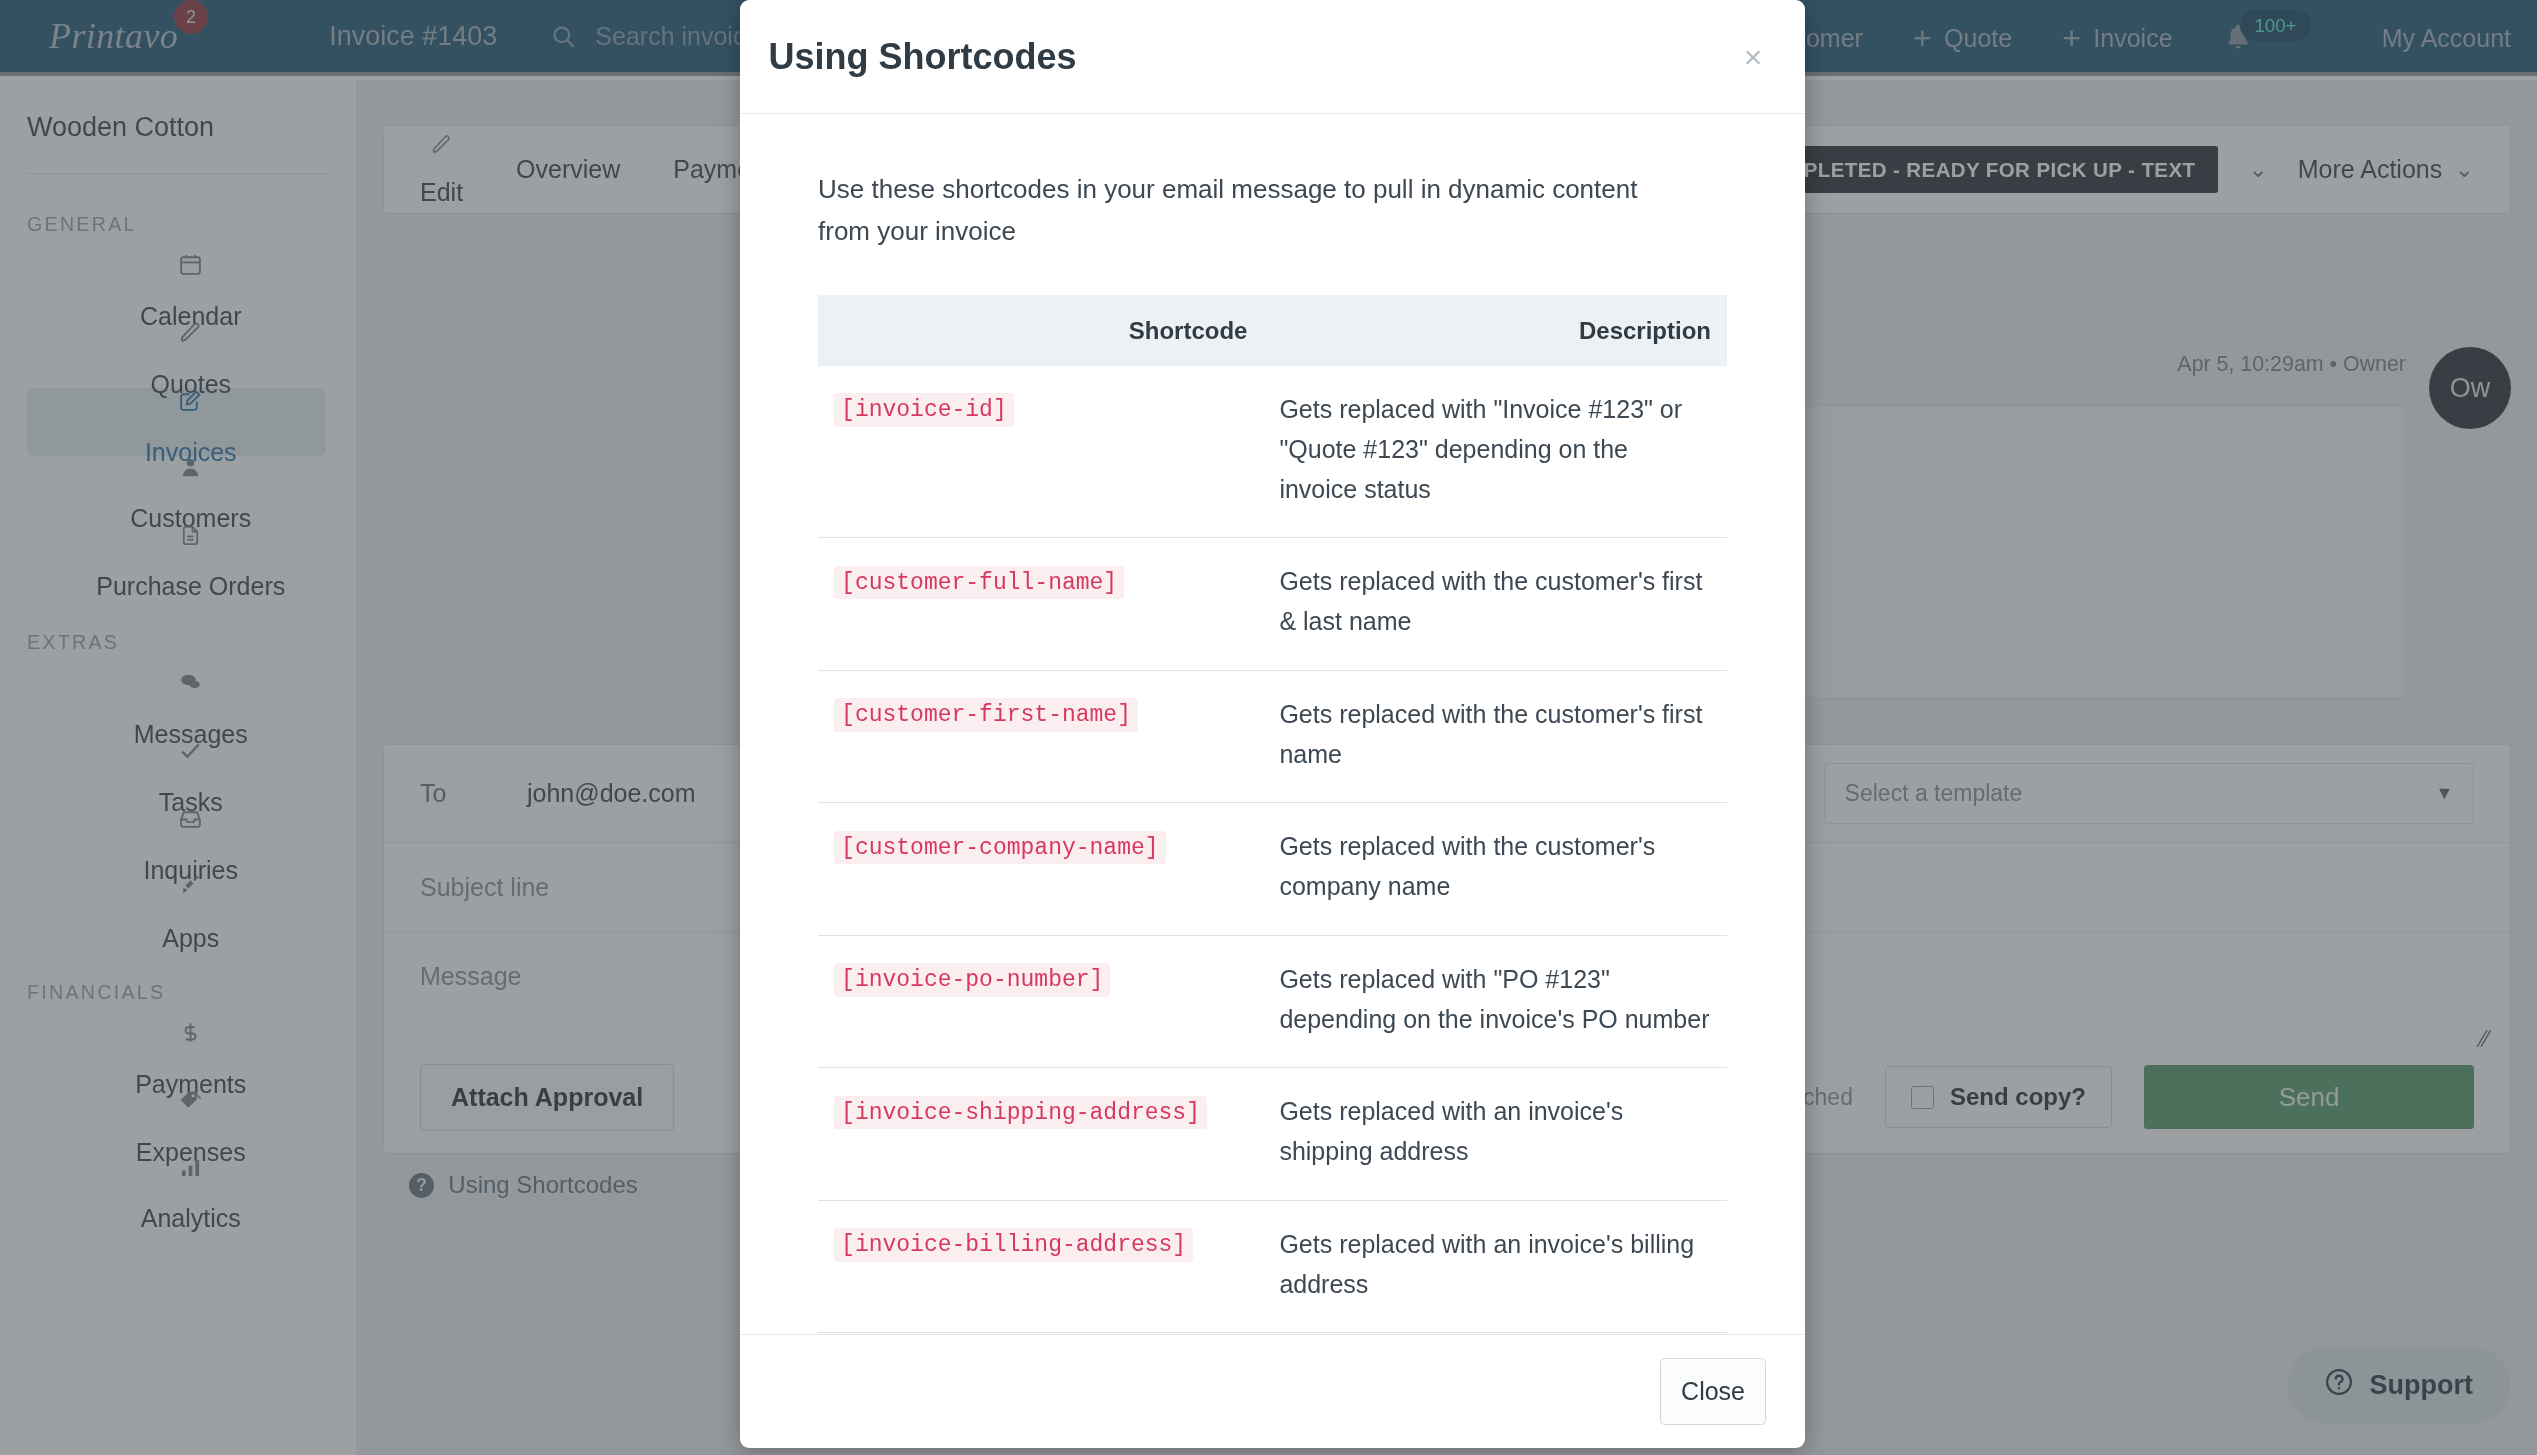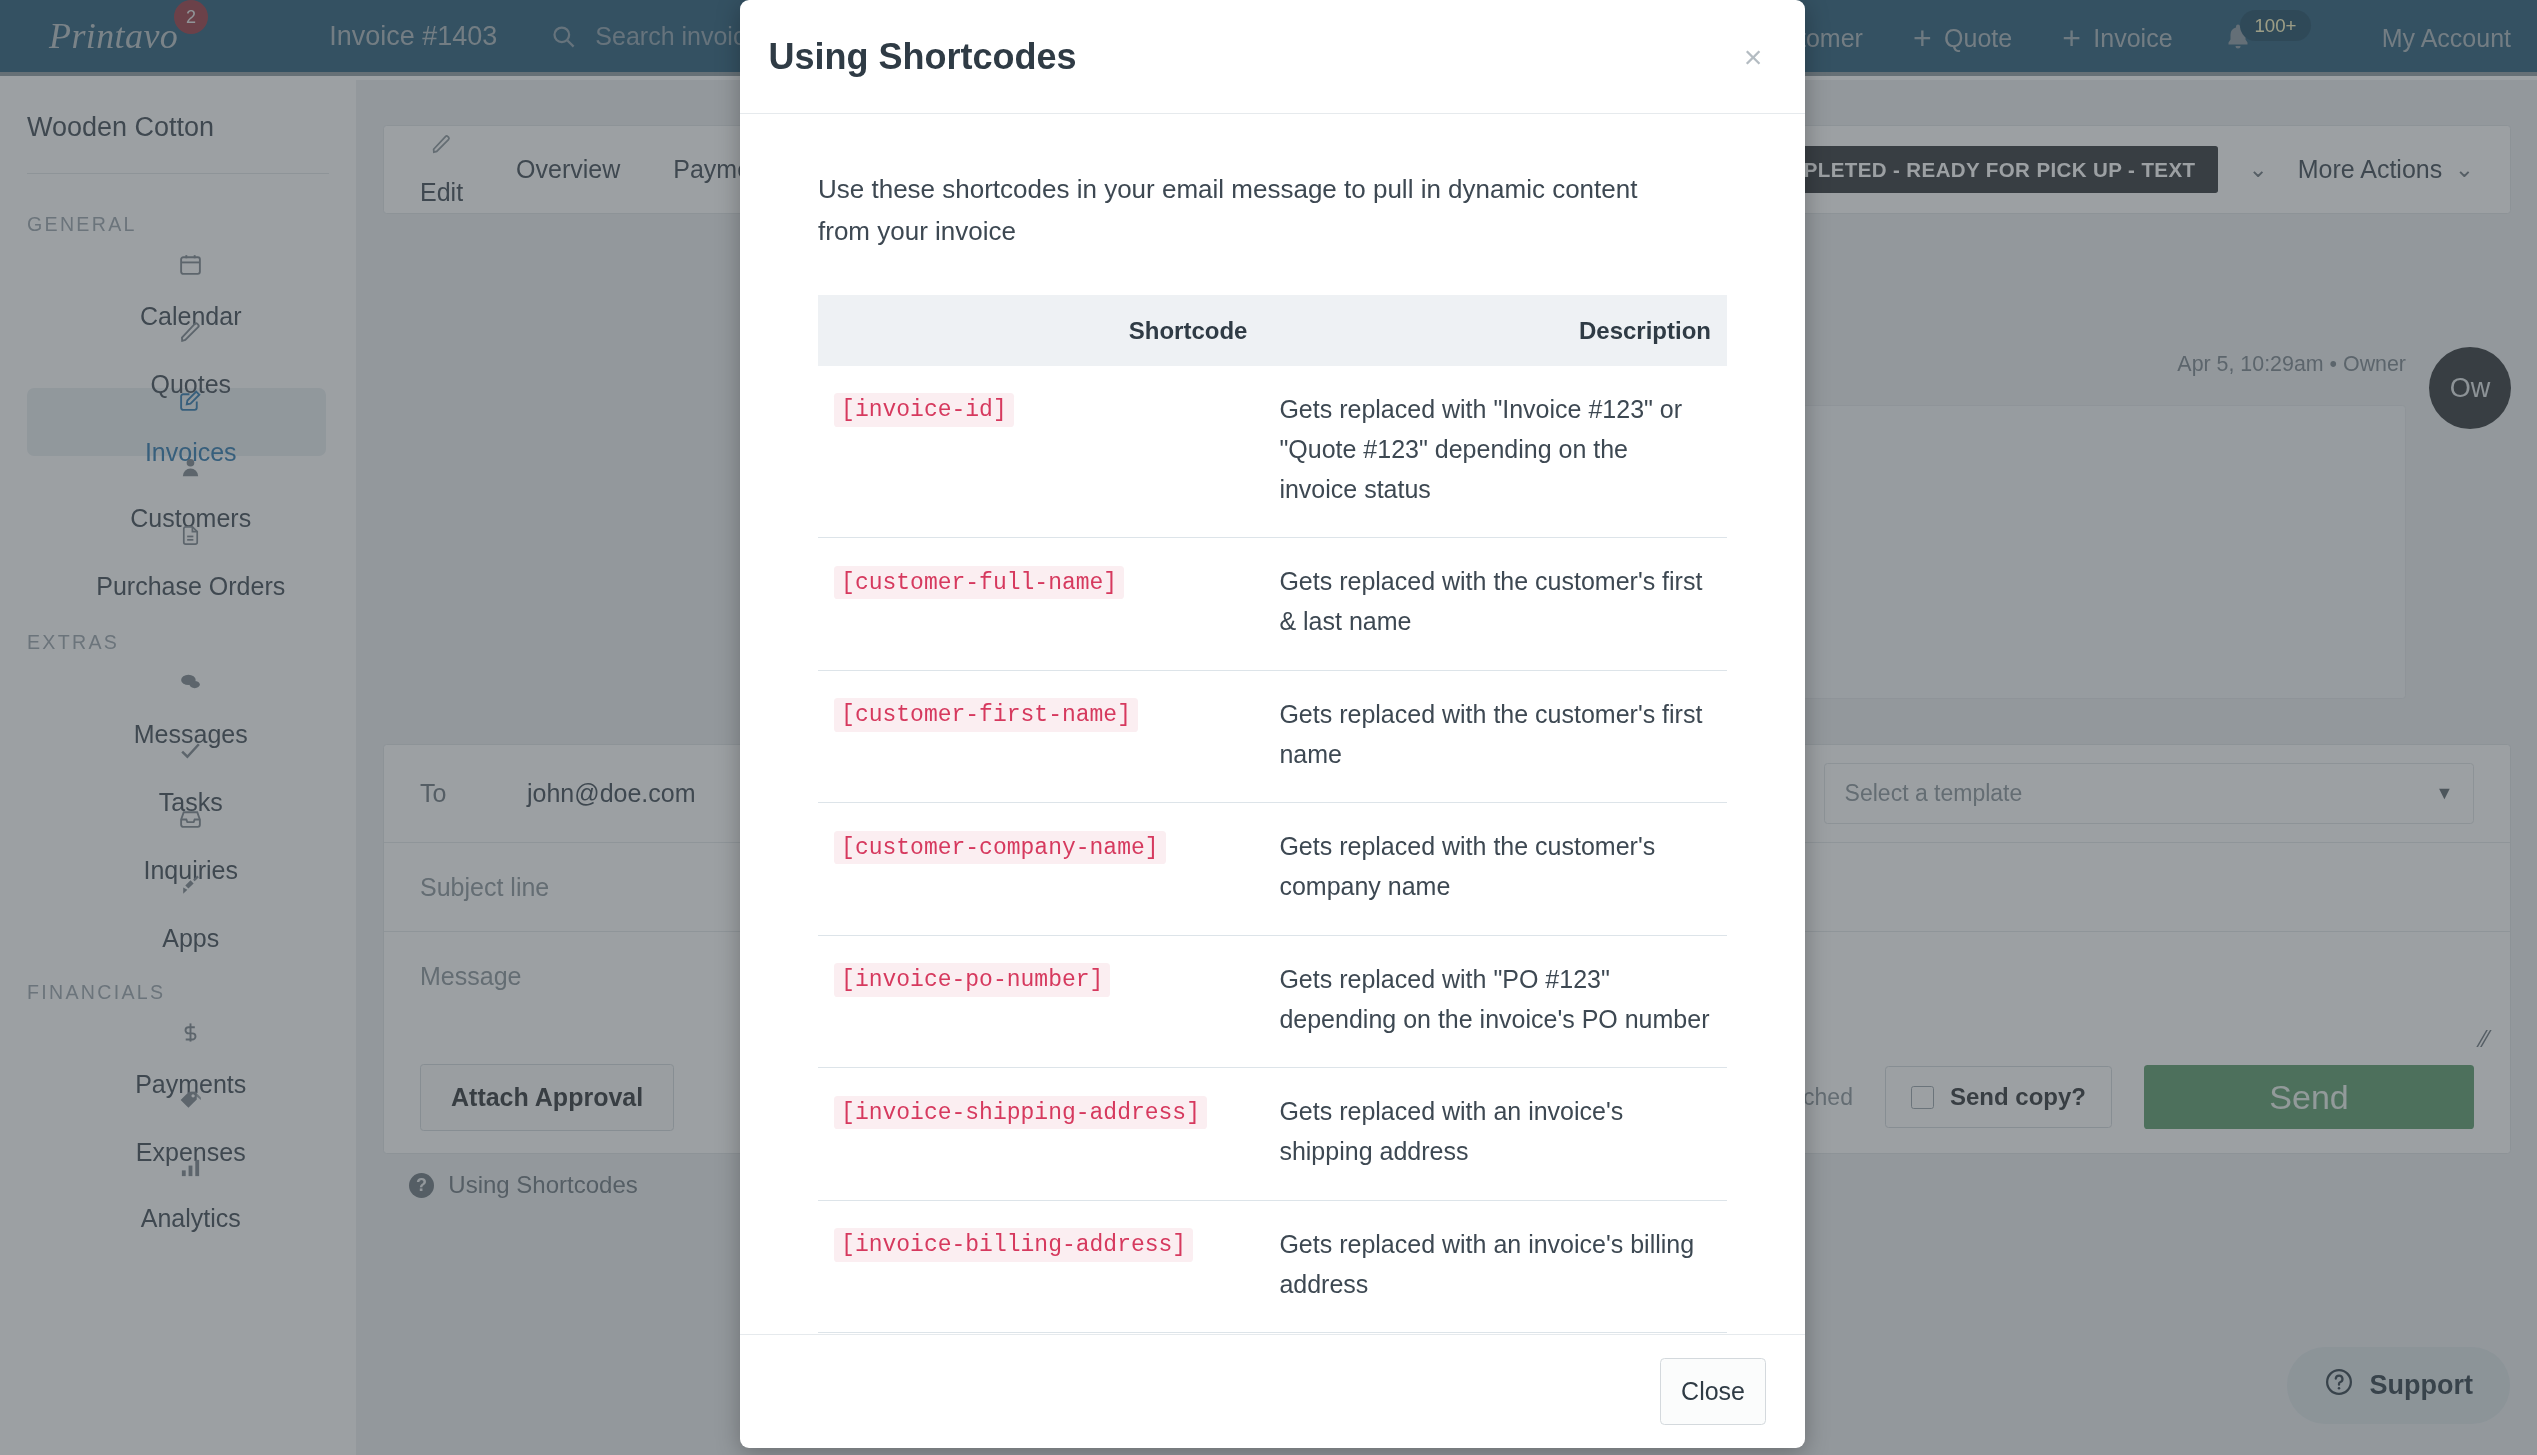--- a/index.html
+++ b/index.html
@@ -35,21 +35,21 @@
   .nav-invoice-title { margin-left: 151px; color: #aab6bd; font-size: 27px; }
   .nav-search { display: flex; align-items: center; margin-left: 53px; gap: 18px; }
   .nav-search svg { display: block; }
   .nav-search-placeholder { color: #8ea2ae; font-size: 25px; }
   .nav-right { position: absolute; right: 0; top: 0; height: 76px; display: flex; align-items: center; }
   .nav-item { display: flex; align-items: center; gap: 12.5px; color: #aab6bd; font-size: 25px; margin-right: 50px; }
   .plus-glyph { font-size: 32px; color: #9fb0b9; font-weight: 300; line-height: 1; }
   .bell-wrap { position: relative; display: flex; align-items: center; margin-right: 71px; }
   .bell-badge {
     margin-left: -12.5px; margin-top: -25px;
-    background: #1d4a63; color: #fef9c3; border-radius: 19.6px;
+    background: #1d4a63; color: #5eead4; border-radius: 19.6px;
     padding: 4.5px 14.3px; font-size: 18.7px;
   }
   .my-account { color: #aab6bd; font-size: 25px; margin-right: 27px; }
 
   
   .sidebar { position: absolute; top: 80px; left: 0; width: 356px; bottom: 0; background: #ffffff; }
   .workspace-name { color: #3d4852; font-size: 27px; padding: 32px 0 0 27px; }
   .workspace-rule { margin: 30px 27px 0 27px; border-top: 0.9px solid #e2e6e9; }
   .side-group-label {
     color: #9aa4ac; font-size: 19.6px; letter-spacing: 2.3px;
@@ -120,21 +120,21 @@
   }
   .attached-note { margin-left: auto; color: #8a949b; font-size: 23px; }
   .sendcopy {
     display: flex; align-items: center; gap: 16px; border: 0.9px solid #d4d9dd;
     border-radius: 3.6px; padding: 16px 25px; margin-left: 32px;
     color: #2f3337; font-size: 24px; font-weight: bold;
   }
   .sendcopy .box { width: 23px; height: 23px; border: 1.8px solid #9aa4ac; border-radius: 2.7px; }
   .send-btn {
     margin-left: 32px; width: 330px; height: 64px; background: #5b9c6b;
-    color: #eaf2ec; font-size: 34px; display: flex; align-items: center; justify-content: center;
+    color: #eaf2ec; font-size: 26px; display: flex; align-items: center; justify-content: center;
     border-radius: 3.6px;
   }
   .shortcodes-link {
     position: absolute; top: 1091px; left: 53px;
     display: flex; align-items: center; gap: 14.3px; color: #6b757d; font-size: 24px;
   }
   .q-circle {
     width: 25px; height: 25px; border-radius: 50%; background: #6b757d; color: #eceff1;
     font-size: 18px; font-weight: bold; display: flex; align-items: center; justify-content: center;
   }

